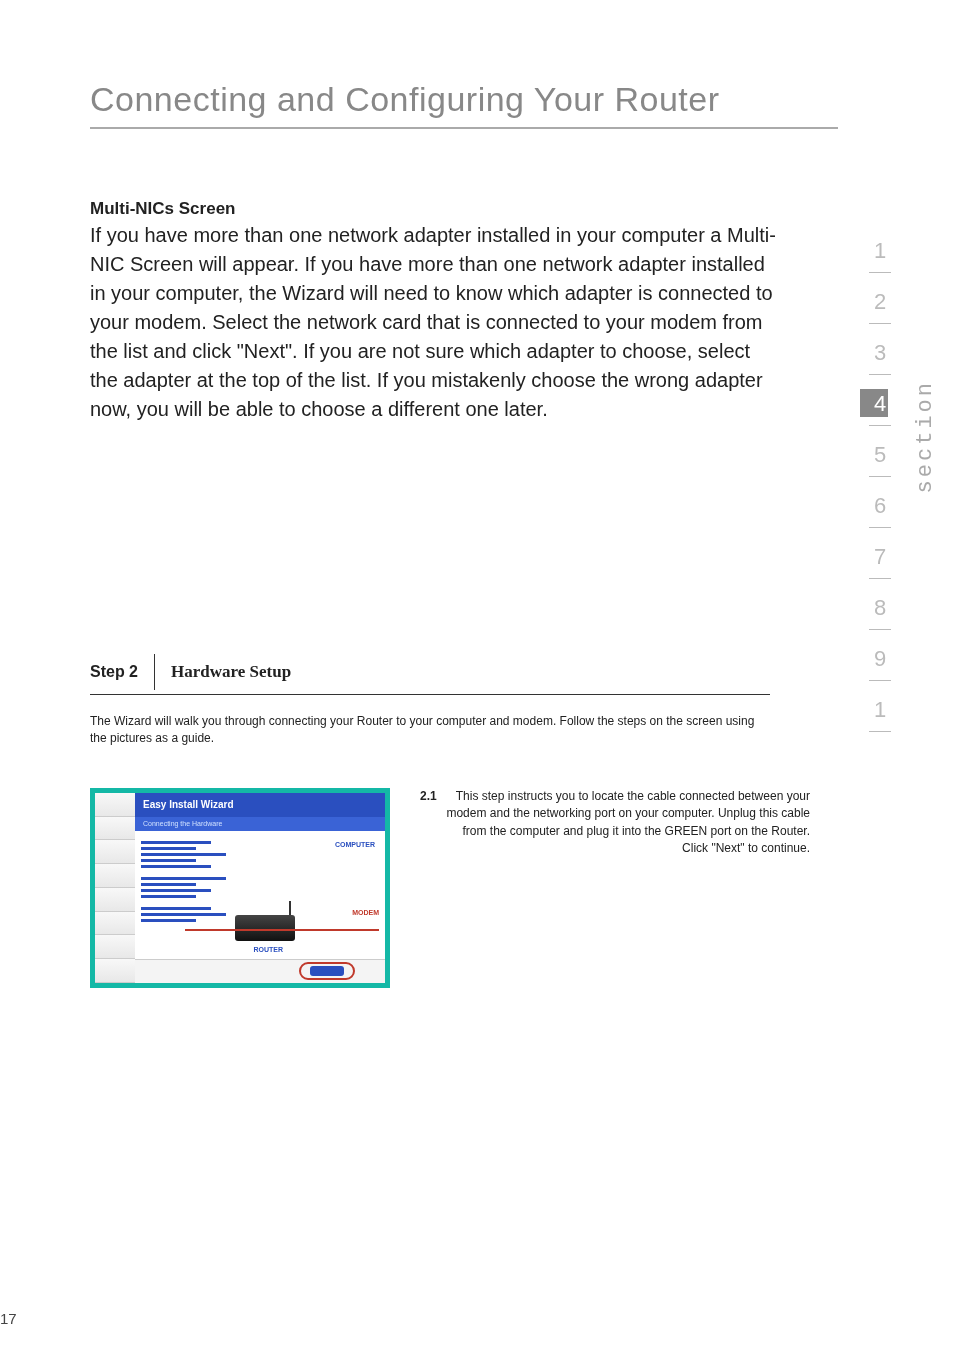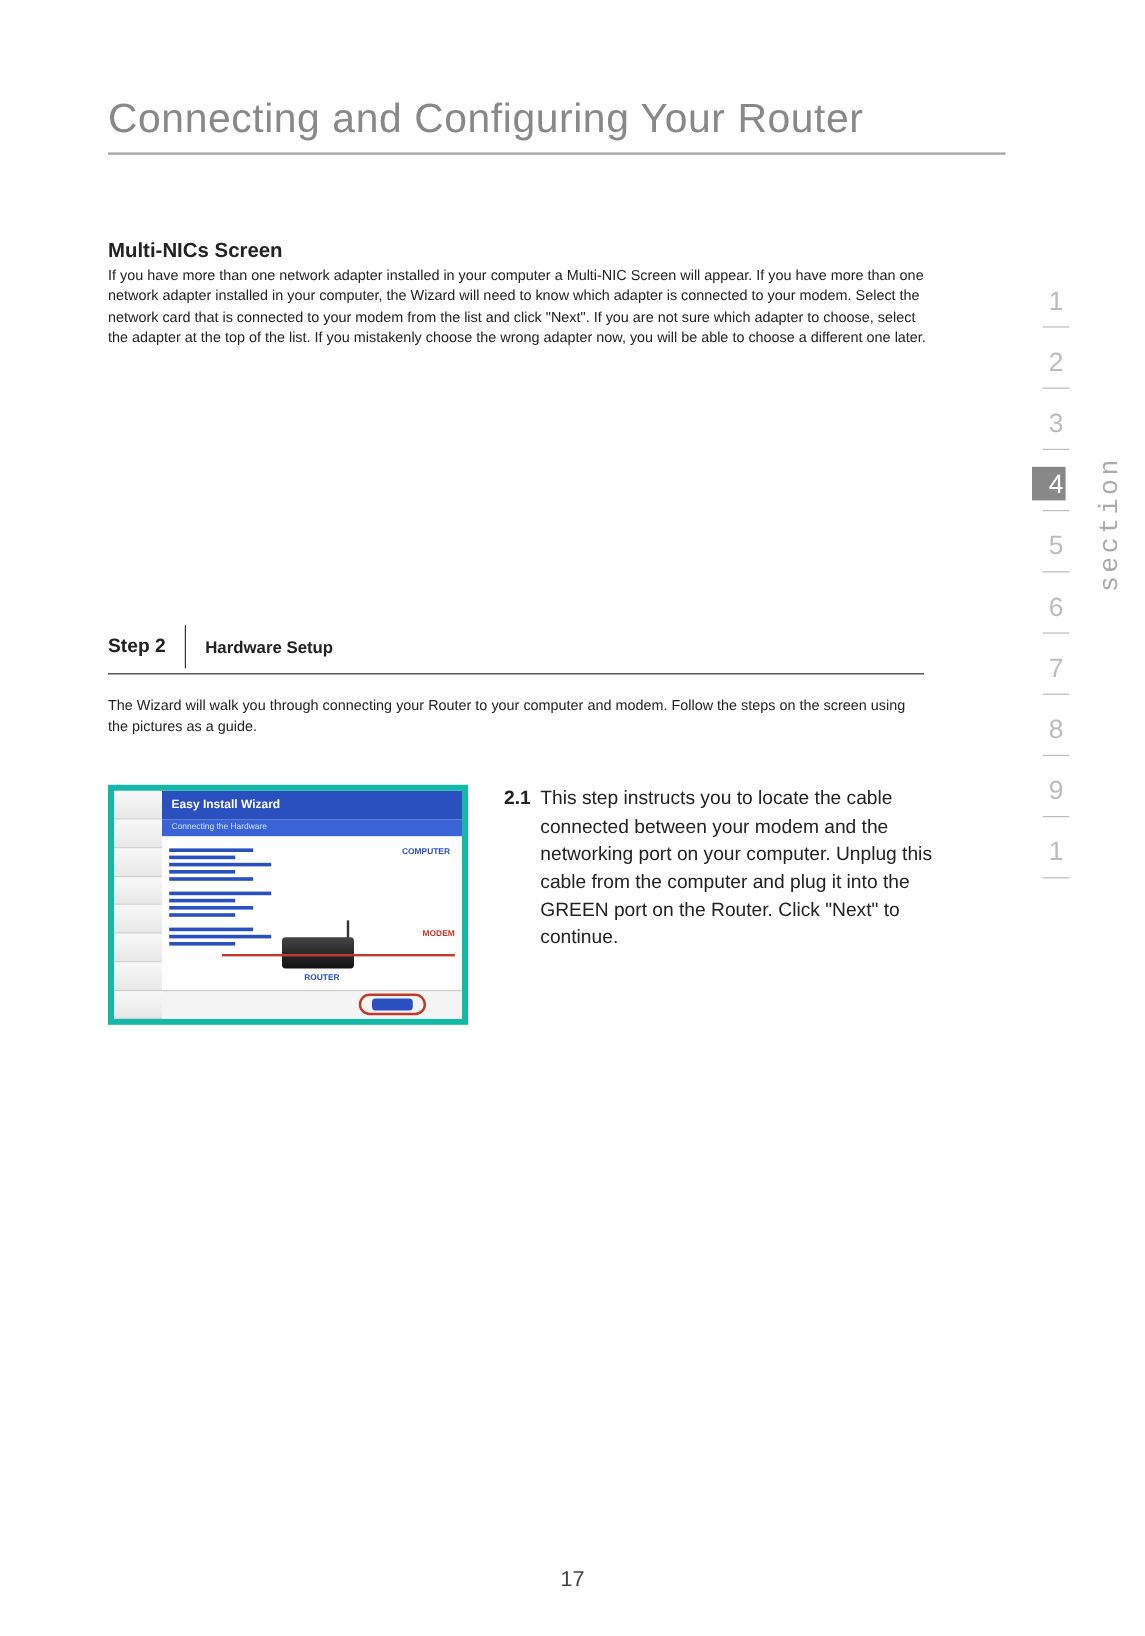--- a/index.html
+++ b/index.html
@@ -32,21 +32,21 @@
   .content-area {
     width: 690px;
   }
   .heading {
     font-weight: bold;
     font-size: 17px;
     margin-bottom: 2px;
     font-family: Verdana, Arial, sans-serif;
   }
   .para {
-    font-size: 12px;
+    font-size: 20px;
     line-height: 1.45;
     font-family: Arial, Helvetica, sans-serif;
   }
   .step-row {
     display: flex;
     align-items: center;
     border-bottom: 1px solid #333;
     width: 680px;
     margin-top: 230px;
     padding-bottom: 4px;
@@ -58,22 +58,22 @@
     font-family: Verdana, Arial, sans-serif;
   }
   .step-divider {
     width: 1px;
     height: 36px;
     background: #333;
     margin-right: 16px;
   }
   .step-title {
     font-weight: bold;
-    font-size: 14px;
-    font-family: Liberation Sans, sans-serif;
+    font-size: 17px;
+    font-family: Liberation Serif, serif;
   }
   .step-para {
     margin-top: 18px;
     font-size: 12px;
     line-height: 1.45;
     width: 680px;
   }
   .two-col {
     display: flex;
     margin-top: 40px;
@@ -201,22 +201,23 @@
     position: absolute;
     left: 50px;
     right: 6px;
     bottom: 28px;
     height: 2px;
     background: #c0392b;
   }
   .numbered {
     display: flex;
     gap: 8px;
-    font-size: 16px;
+    font-size: 12px;
     line-height: 1.45;
+    text-align: right;
   }
   .numbered .num {
     font-weight: bold;
     flex-shrink: 0;
   }
 
   
   .sidenav {
     position: absolute;
     right: 48px;
@@ -259,22 +260,22 @@
     font-size: 22px;
     color: #aaa;
     letter-spacing: 3px;
     font-family: "Courier New", monospace;
   }
 
   .page-num {
     position: absolute;
     bottom: 36px;
     left: 0; right: 0;
-    text-align: center;
-    font-size: 18px;
+    text-align: left;
+    font-size: 15px;
     color: #444;
   }
 </style>
 </head>
 <body>
 
 <div class="page">
 
   <h1 class="title">Connecting and Configuring Your Router</h1>
   <div class="title-rule"></div>

